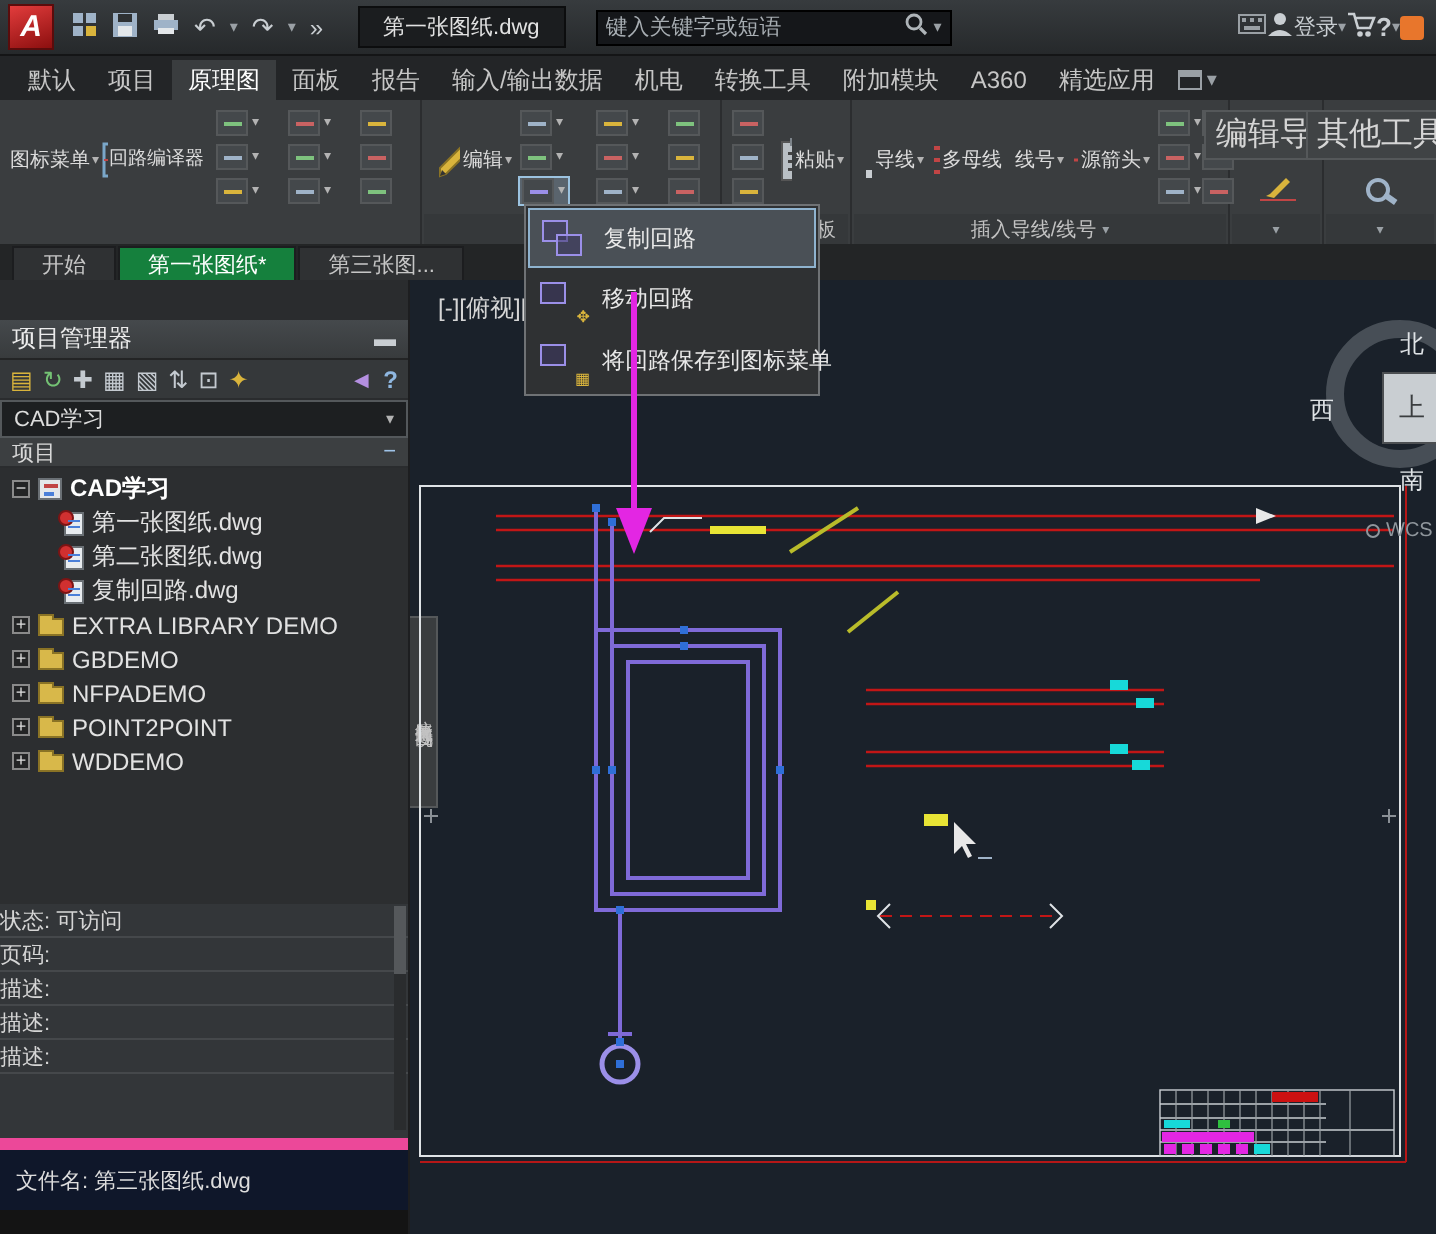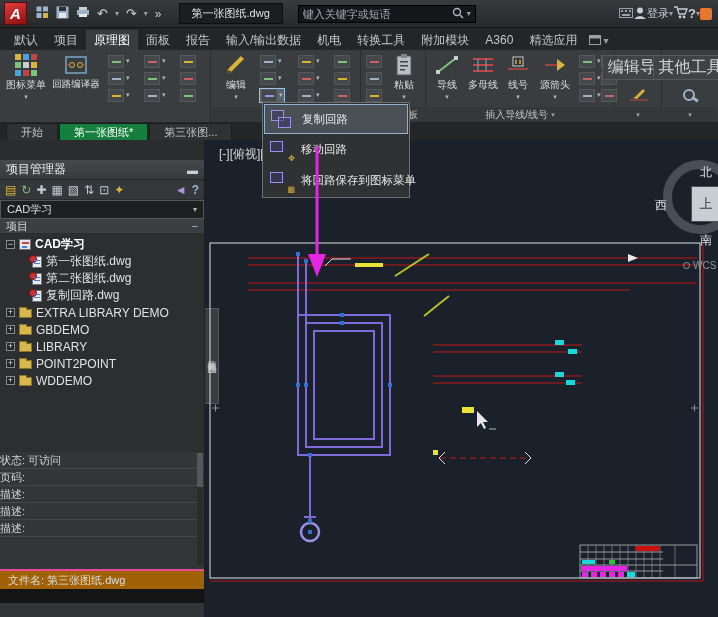--- a/index.html
+++ b/index.html
@@ -29,21 +29,21 @@
   .rtab{height:20px;display:flex;align-items:center;padding:0 8px;font-size:12px;color:#c6c6c6;white-space:nowrap}
   .rtab.active{background:#3a3d3f;color:#fff}
   .rtab-extra{margin-left:4px;height:20px;display:flex;align-items:center;gap:2px;color:#9aa0a5;font-size:10px}
 
   
   #ribbon-body{position:absolute;left:0;top:50px;width:718px;height:72px;background:#3a3d3f;z-index:5}
   .rpanel{position:absolute;top:0;height:72px;border-right:1px solid #2b2d2f}
   .panel-title{position:absolute;left:0;right:1px;bottom:0;height:15px;background:#35383a;color:#c2c2c2;
     font-size:10px;display:flex;align-items:center;justify-content:center;gap:3px;white-space:nowrap;overflow:hidden}
   .pt-caret{font-size:7px;color:#9aa0a5}
-  .big-btn{position:absolute;top:3px;height:53px;display:flex;flex-direction:column;align-items:center;gap:1px;cursor:default}
+  .big-btn{position:absolute;top:3px;height:53px;display:flex;flex-direction:row;align-items:center;gap:1px;cursor:default}
   .bb-label{font-size:10px;color:#dcdcdc;white-space:nowrap}
   .sic-col{position:absolute;top:4px;display:flex;flex-direction:column;gap:3px}
   .sic-row{display:flex;align-items:center;gap:2px;height:14px}
   .sic{width:16px;height:13px;border:1px solid #55585a;background:#44484b;position:relative;flex:none}
   .sic::after{content:"";position:absolute;left:3px;top:5px;width:9px;height:2px;background:#9fb3c8}
   .sic.c1::after{background:#7ec27e}.sic.c2::after{background:#c96262}.sic.c3::after{background:#d9b43c}.sic.circuit::after{background:#9b8fe8}
   .caret{font-size:7px;color:#b3b3b3}
   .sic-open{display:flex;align-items:center;gap:2px;background:#5a646d;border:1px solid #9cc3e0;padding:0 1px;margin:-1px}
   .stub-label{margin-top:5px;border:1px solid #55585a;background:#404345;color:#d5d5d5;font-size:16px;padding:1px 5px;white-space:nowrap}
   .stub{display:flex;flex-direction:column;align-items:center}
@@ -77,21 +77,21 @@
   .fold::before{content:"";position:absolute;left:-1px;top:-3px;width:6px;height:2px;background:#d8b84a;border:1px solid #8a7325;border-bottom:none}
   .dwg-ic{width:10px;height:12px;background:#e8ecef;border:1px solid #6a7075;position:relative;flex:none}
   .dwg-ic::before{content:"";position:absolute;left:-4px;top:-2px;width:6px;height:6px;border-radius:50%;background:#d03030;border:1px solid #7c1414}
   .dwg-ic::after{content:"";position:absolute;left:1px;top:3px;width:6px;height:1px;background:#4a7fd8;box-shadow:0 3px 0 #4a7fd8}
   .pm-det-h{height:16px;background:#3c3f41;color:#d8d8d8;font-size:11px;display:flex;align-items:center;gap:6px;padding:0 6px;border-top:1px solid #232425;border-bottom:1px solid #2a2c2e}
   .pm-det-h .dicons{margin-left:auto;display:flex;gap:5px;color:#c4cad0;font-size:11px}
   .pm-details{height:117px;background:#333639;position:relative}
   .det-row{height:17px;display:flex;align-items:center;padding:0 0;font-size:11px;color:#d5d5d5;border-bottom:1px solid #45484b;white-space:nowrap}
   .det-scroll{position:absolute;right:1px;top:1px;width:6px;height:112px;background:#2a2c2e}
   .det-thumb{position:absolute;left:0;top:0;width:6px;height:34px;background:#55585b}
-  .pm-filename{height:20px;background:#a16207;border-top:2px solid #ec4899;color:#dddddd;font-size:11px;display:flex;align-items:center;padding:0 8px;white-space:nowrap}
+  .pm-filename{height:36px;background:#0f172a;border-top:6px solid #ec4899;color:#dddddd;font-size:11px;display:flex;align-items:center;padding:0 8px;white-space:nowrap}
   .pm-bottom{height:14px;background:#141414}
 
   
   #canvas{position:absolute;left:205px;top:140px;width:513px;height:477px;background:#1a212a;z-index:1;overflow:hidden}
   #draw{position:absolute;left:0;top:0}
   .vp-label{position:absolute;left:14px;top:6px;font-size:12px;color:#d5d5d5;white-space:nowrap}
   .side-tab{position:absolute;left:0;top:168px;width:14px;height:96px;background:#3a3d3f;border:1px solid #55585a;border-left:none;
     color:#c2c2c2;font-size:9px;writing-mode:vertical-rl;display:flex;align-items:center;justify-content:center;letter-spacing:1px}
   .vc-ring{position:absolute;left:458px;top:20px;width:74px;height:74px;border:9px solid rgba(145,152,158,.38);border-radius:50%}
   .vc-lab{position:absolute;color:#dfe3e6;font-size:12px}
@@ -498,21 +498,21 @@
         <span>EXTRA LIBRARY DEMO</span>
       </div>
       <div class="tree-row">
         <span class="expander">+</span>
         <span class="fold"></span>
         <span>GBDEMO</span>
       </div>
       <div class="tree-row">
         <span class="expander">+</span>
         <span class="fold"></span>
-        <span>LIBRARY</span>
+        <span>NFPADEMO</span>
       </div>
       <div class="tree-row">
         <span class="expander">+</span>
         <span class="fold"></span>
         <span>POINT2POINT</span>
       </div>
       <div class="tree-row">
         <span class="expander">+</span>
         <span class="fold"></span>
         <span>WDDEMO</span>

